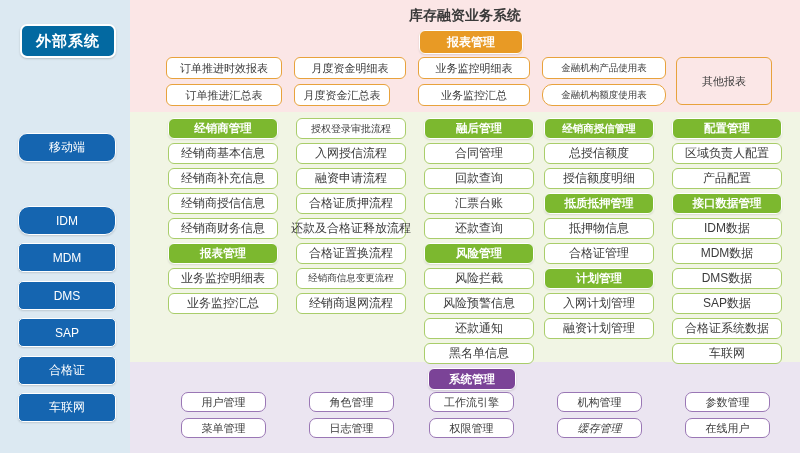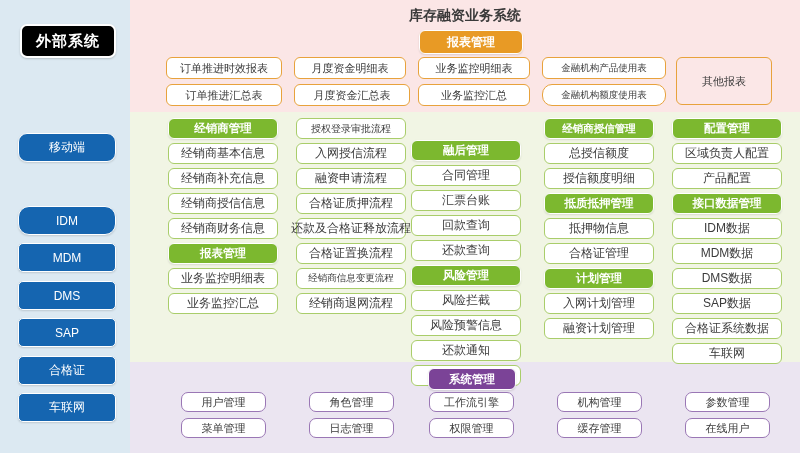--- a/index.html
+++ b/index.html
@@ -11,21 +11,21 @@
   }
   .canvas{position:relative;width:800px;height:453px;}
 
   
   .sidebar{
     position:absolute;left:0;top:0;width:130px;height:453px;
     background:#dce9f2;
   }
   .sb-title{
     position:absolute;left:20px;top:24px;width:92px;height:30px;
-    background:#000000;border:2px solid #ffffff;border-radius:7px;
+    background:#0369a1;border:2px solid #ffffff;border-radius:7px;
     color:#ffffff;font-size:15px;font-weight:bold;
     display:flex;align-items:center;justify-content:center;
     letter-spacing:1px;
     box-shadow:0 1px 2px rgba(0,0,0,.18);
   }
   .sb-btn{
     position:absolute;left:18px;width:96px;height:27px;
     background:#1565b0;border:1px solid #ffffff;border-radius:5px;
     color:#ffffff;font-size:12px;
     display:flex;align-items:center;justify-content:center;
@@ -124,21 +124,21 @@
       <div class="sb-btn" style="top: 356px;">合格证</div>
       <div class="sb-btn" style="top: 393px;">车联网</div>
     </div>
 
   <div class="main-title">库存融资业务系统</div>
   <div class="hdr-orange">报表管理</div>
   <div id="report-buttons">
       <div class="rpt-btn" style="left: 166px; width: 116px; top: 57px;">订单推进时效报表</div>
       <div class="rpt-btn" style="left: 166px; width: 116px; top: 84px;">订单推进汇总表</div>
       <div class="rpt-btn" style="left: 294px; width: 112px; top: 57px;">月度资金明细表</div>
-      <div class="rpt-btn" style="left: 294px; width: 116px; top: 84px;">月度资金汇总表</div>
+      <div class="rpt-btn" style="left: 294px; width: 96px; top: 84px;">月度资金汇总表</div>
       <div class="rpt-btn" style="left: 418px; width: 112px; top: 57px;">业务监控明细表</div>
       <div class="rpt-btn" style="left: 418px; width: 112px; top: 84px;">业务监控汇总</div>
       <div class="rpt-btn" style="left: 542px; width: 124px; top: 57px; font-size: 9.5px;">金融机构产品使用表</div>
       <div class="rpt-btn" style="left: 542px; width: 124px; top: 84px; font-size: 9.5px; border-radius: 10px;">金融机构额度使用表</div>
       <div class="rpt-btn other" style="left: 676px; width: 96px; top: 57px;">其他报表</div>
     </div>
 
   <div id="core-columns">
       <div class="col" style="left: 168px;">
         <div class="g-hdr">经销商管理</div>
@@ -153,25 +153,25 @@
       <div class="col" style="left: 296px;">
         <div class="g-item" style="font-size: 10px;">授权登录审批流程</div>
         <div class="g-item">入网授信流程</div>
         <div class="g-item">融资申请流程</div>
         <div class="g-item">合格证质押流程</div>
         <div class="g-item" style="font-size: 12px;">还款及合格证释放流程</div>
         <div class="g-item">合格证置换流程</div>
         <div class="g-item" style="font-size: 9.5px;">经销商信息变更流程</div>
         <div class="g-item">经销商退网流程</div>
       </div>
-      <div class="col" style="left: 411px; margin-top: 22px;">
+      <div class="col" style="left: 424px;">
         <div class="g-hdr">融后管理</div>
         <div class="g-item">合同管理</div>
+        <div class="g-item">回款查询</div>
         <div class="g-item">汇票台账</div>
-        <div class="g-item">回款查询</div>
         <div class="g-item">还款查询</div>
         <div class="g-hdr">风险管理</div>
         <div class="g-item">风险拦截</div>
         <div class="g-item">风险预警信息</div>
         <div class="g-item">还款通知</div>
         <div class="g-item">黑名单信息</div>
       </div>
       <div class="col" style="left: 544px;">
         <div class="g-hdr" style="font-size: 10.5px;">经销商授信管理</div>
         <div class="g-item">总授信额度</div>
@@ -199,18 +199,18 @@
 
   <div class="p-hdr">系统管理</div>
   <div id="system-buttons">
       <div class="p-btn" style="left: 181px; top: 392px;">用户管理</div>
       <div class="p-btn" style="left: 181px; top: 418px;">菜单管理</div>
       <div class="p-btn" style="left: 309px; top: 392px;">角色管理</div>
       <div class="p-btn" style="left: 309px; top: 418px;">日志管理</div>
       <div class="p-btn" style="left: 429px; top: 392px;">工作流引擎</div>
       <div class="p-btn" style="left: 429px; top: 418px;">权限管理</div>
       <div class="p-btn" style="left: 557px; top: 392px;">机构管理</div>
-      <div class="p-btn" style="left: 557px; top: 418px;">缓存管理</div>
+      <div class="p-btn" style="left: 557px; top: 418px; font-style: italic;">缓存管理</div>
       <div class="p-btn" style="left: 685px; top: 392px;">参数管理</div>
       <div class="p-btn" style="left: 685px; top: 418px;">在线用户</div>
     </div>
 
 </div>
 
 </body></html>

